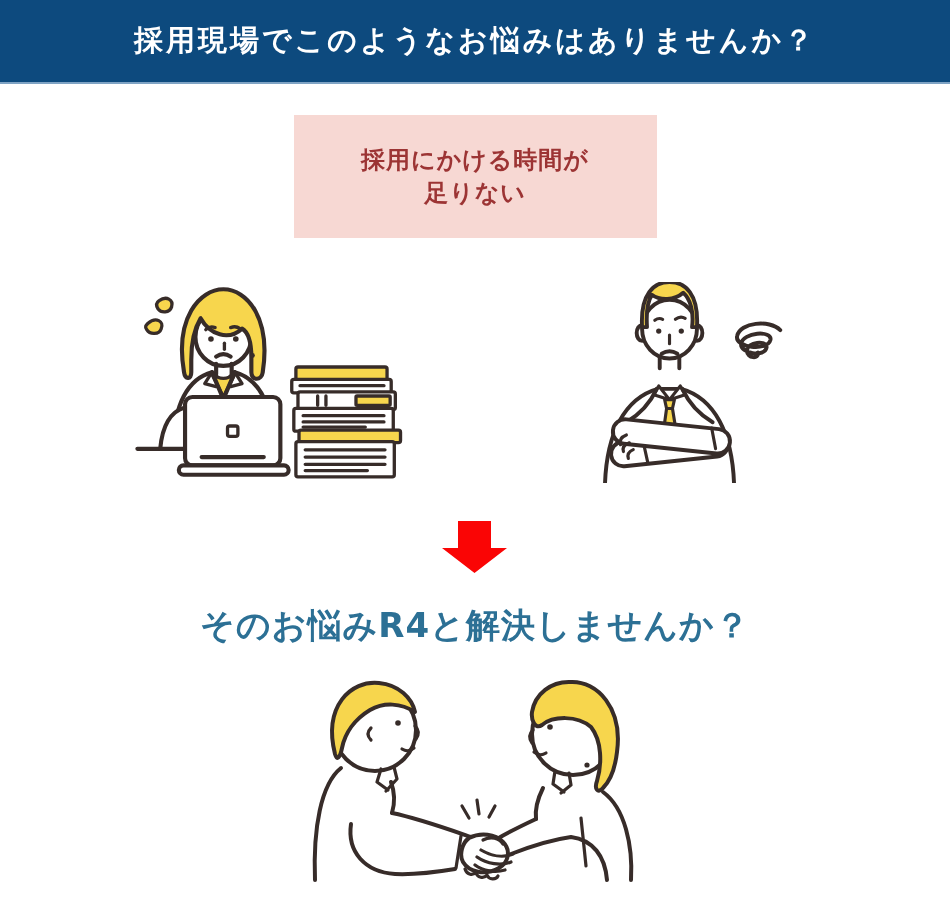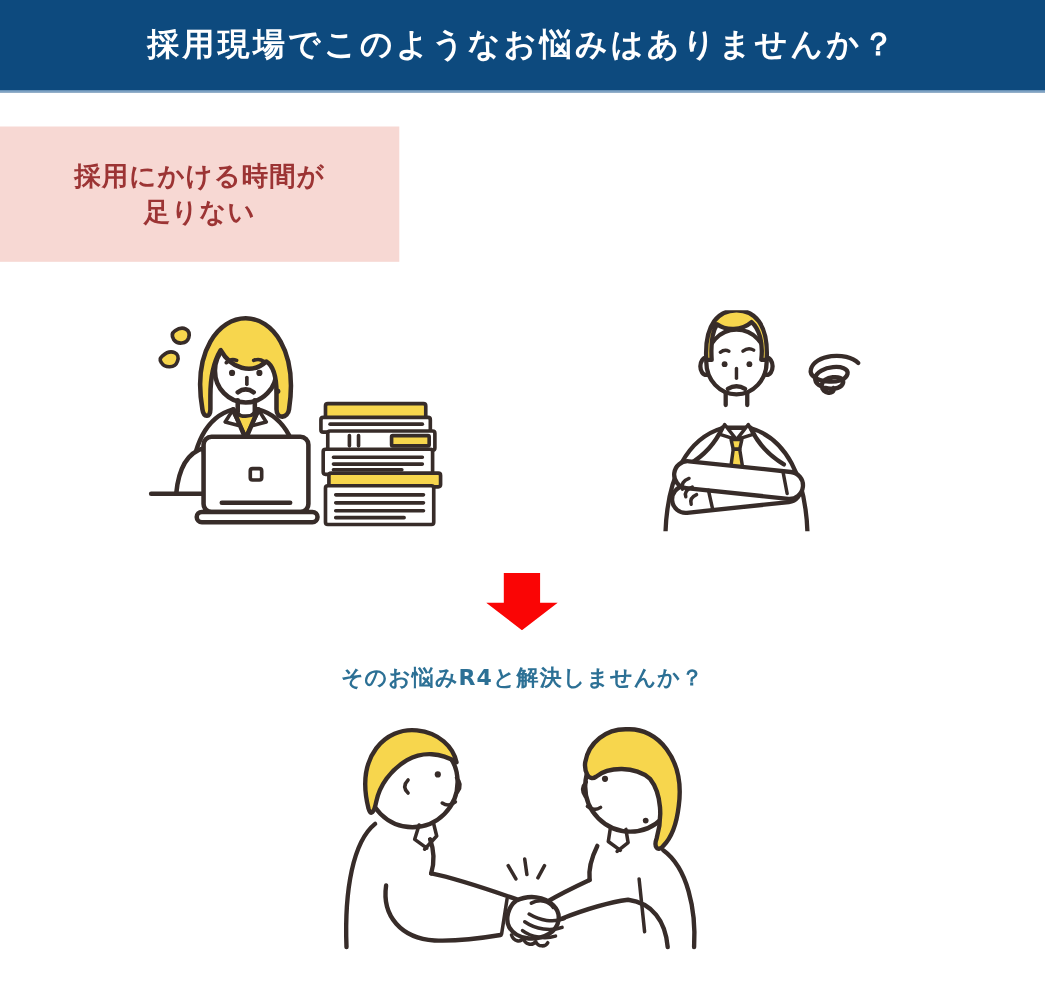--- a/index.html
+++ b/index.html
@@ -16,21 +16,21 @@
     border-bottom:2px solid #7fa3c4;
     display:flex; align-items:center; justify-content:center;
   }
   .banner h1 {
     color:var(--header-text,#ffffff); font-size:29px; font-weight:bold;
     letter-spacing:3px;
   }
 
   
   .problems-row {
-    display:flex; gap:52px; margin-top:31px;
+    display:flex; justify-content:center; gap:52px; margin-top:31px;
   }
   .problem-card {
     width:363px; height:123px; background:var(--problem-bg,#f7d8d3);
     display:flex; align-items:center; justify-content:center; text-align:center;
   }
   .problem-card p {
     color:var(--problem-text,#9c3434); font-size:24px; font-weight:bold;
     line-height:1.35; letter-spacing:1px;
   }
 
@@ -39,21 +39,21 @@
   .illus-col { width:50%; display:flex; justify-content:center; }
   .illus-col.left  svg { margin-left:65px; }
   .illus-col.right svg { margin-right:35px; }
 
   
   .arrow-wrap { display:flex; justify-content:center; margin-top:38px; }
 
   
   .solution-heading {
     margin-top:30px; text-align:center;
-    color:var(--solution-text,#2c7095); font-size:20px; font-weight:bold;
+    color:var(--solution-text,#2c7095); font-size:34px; font-weight:bold;
     letter-spacing:1px;
   }
 
   
   .handshake-wrap { display:flex; justify-content:center; margin-top:17px; }
 
   
   svg .ln  { fill:none; stroke:var(--line,#372c29); stroke-width:4; stroke-linecap:round; stroke-linejoin:round; }
   svg .fw  { fill:#ffffff; stroke:var(--line,#372c29); stroke-width:4; stroke-linejoin:round; }
   svg .fy  { fill:var(--skin-yellow,#f7d64d); stroke:var(--line,#372c29); stroke-width:4; stroke-linejoin:round; }

